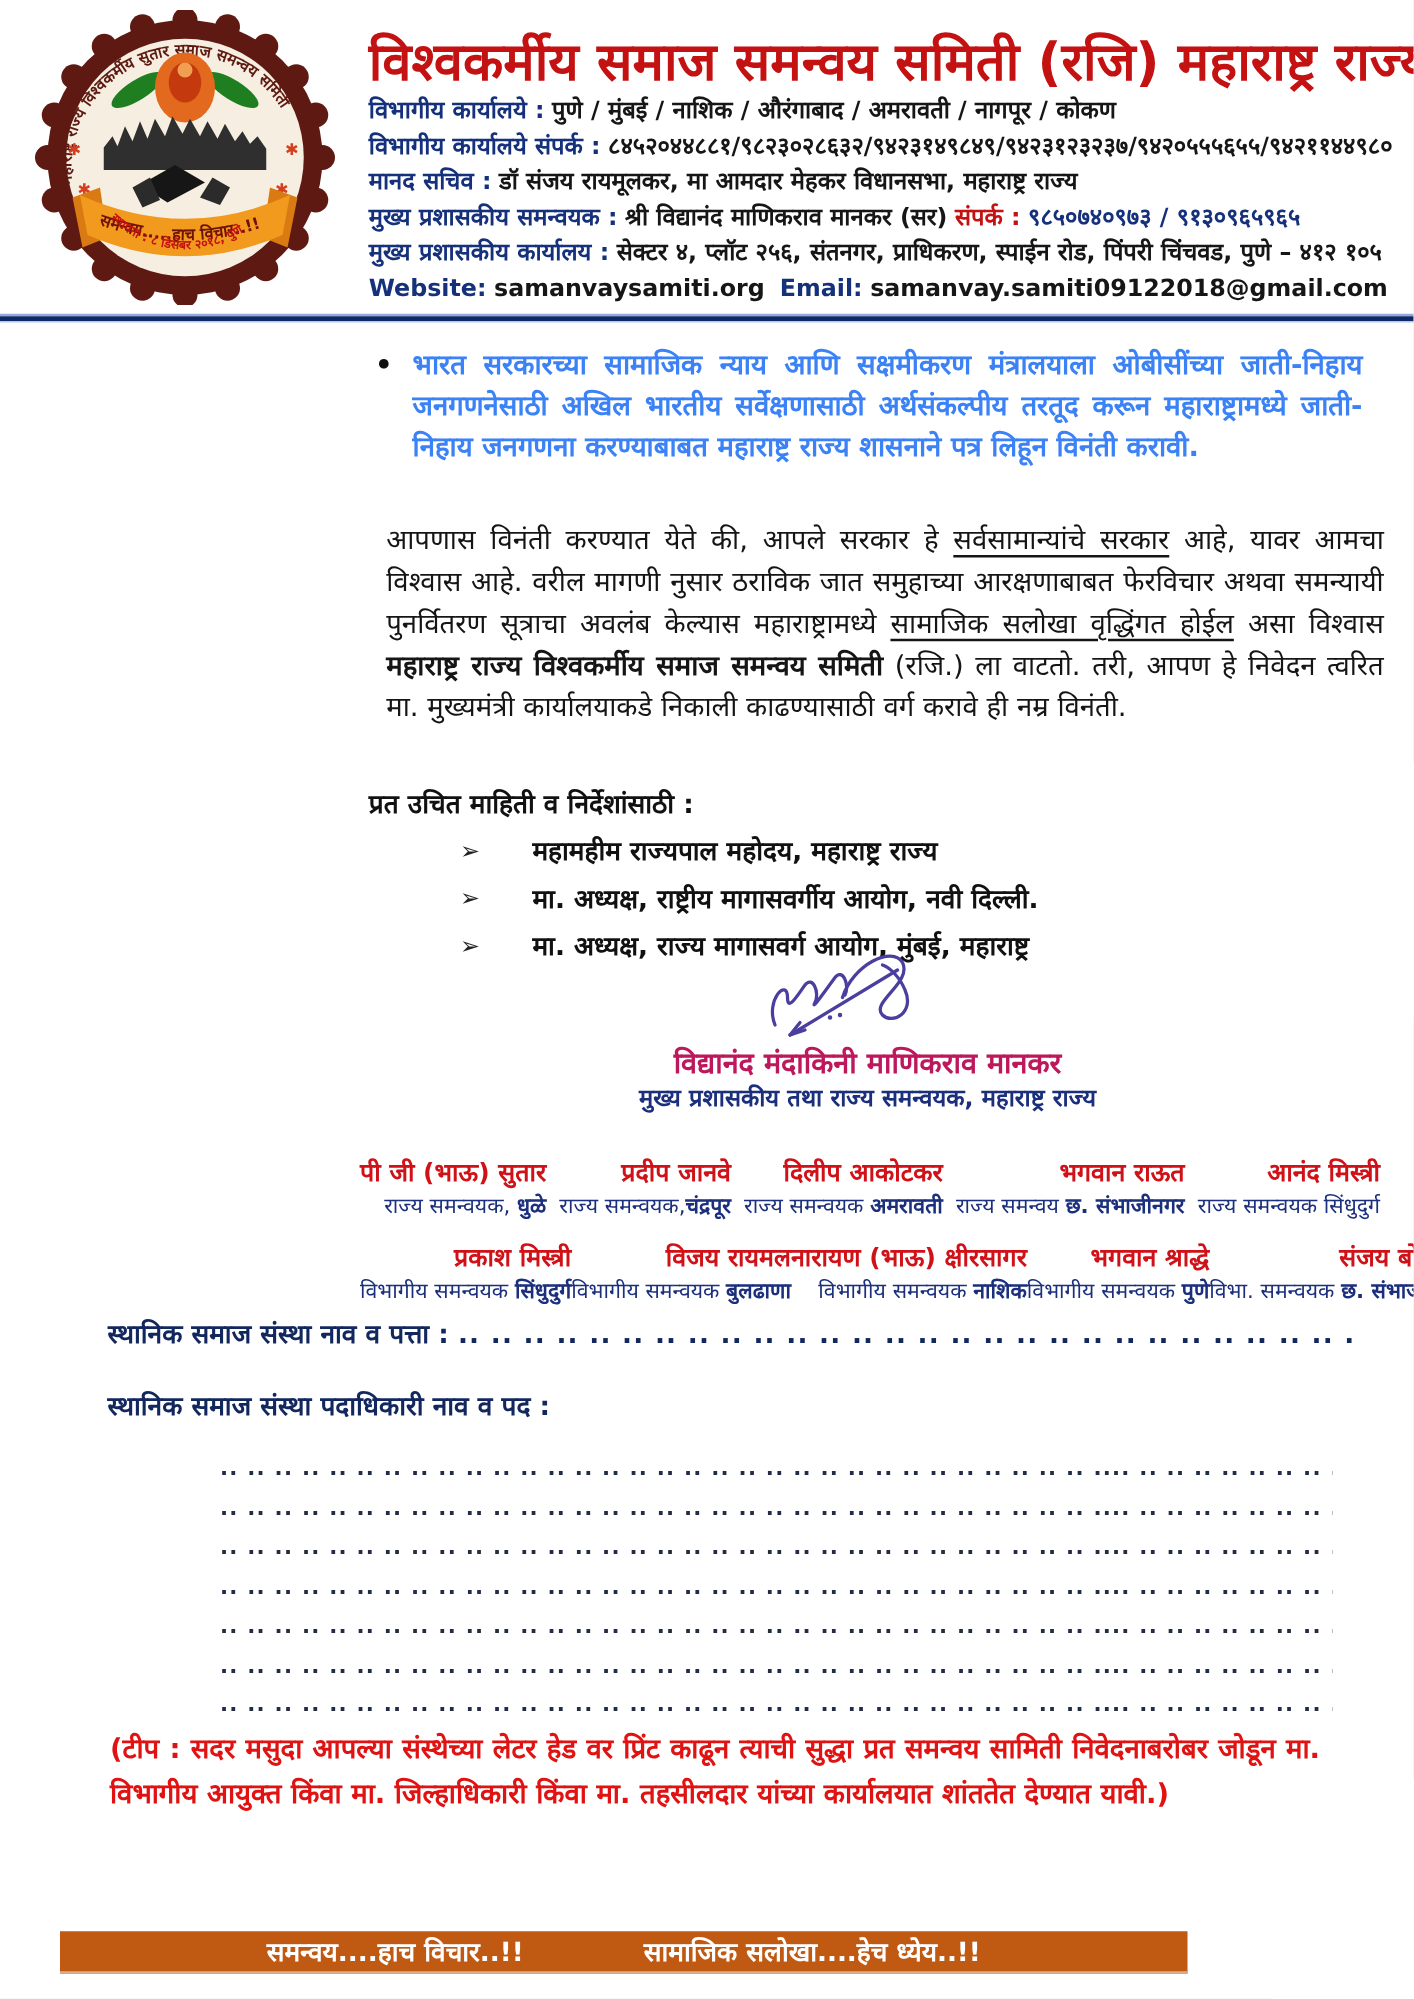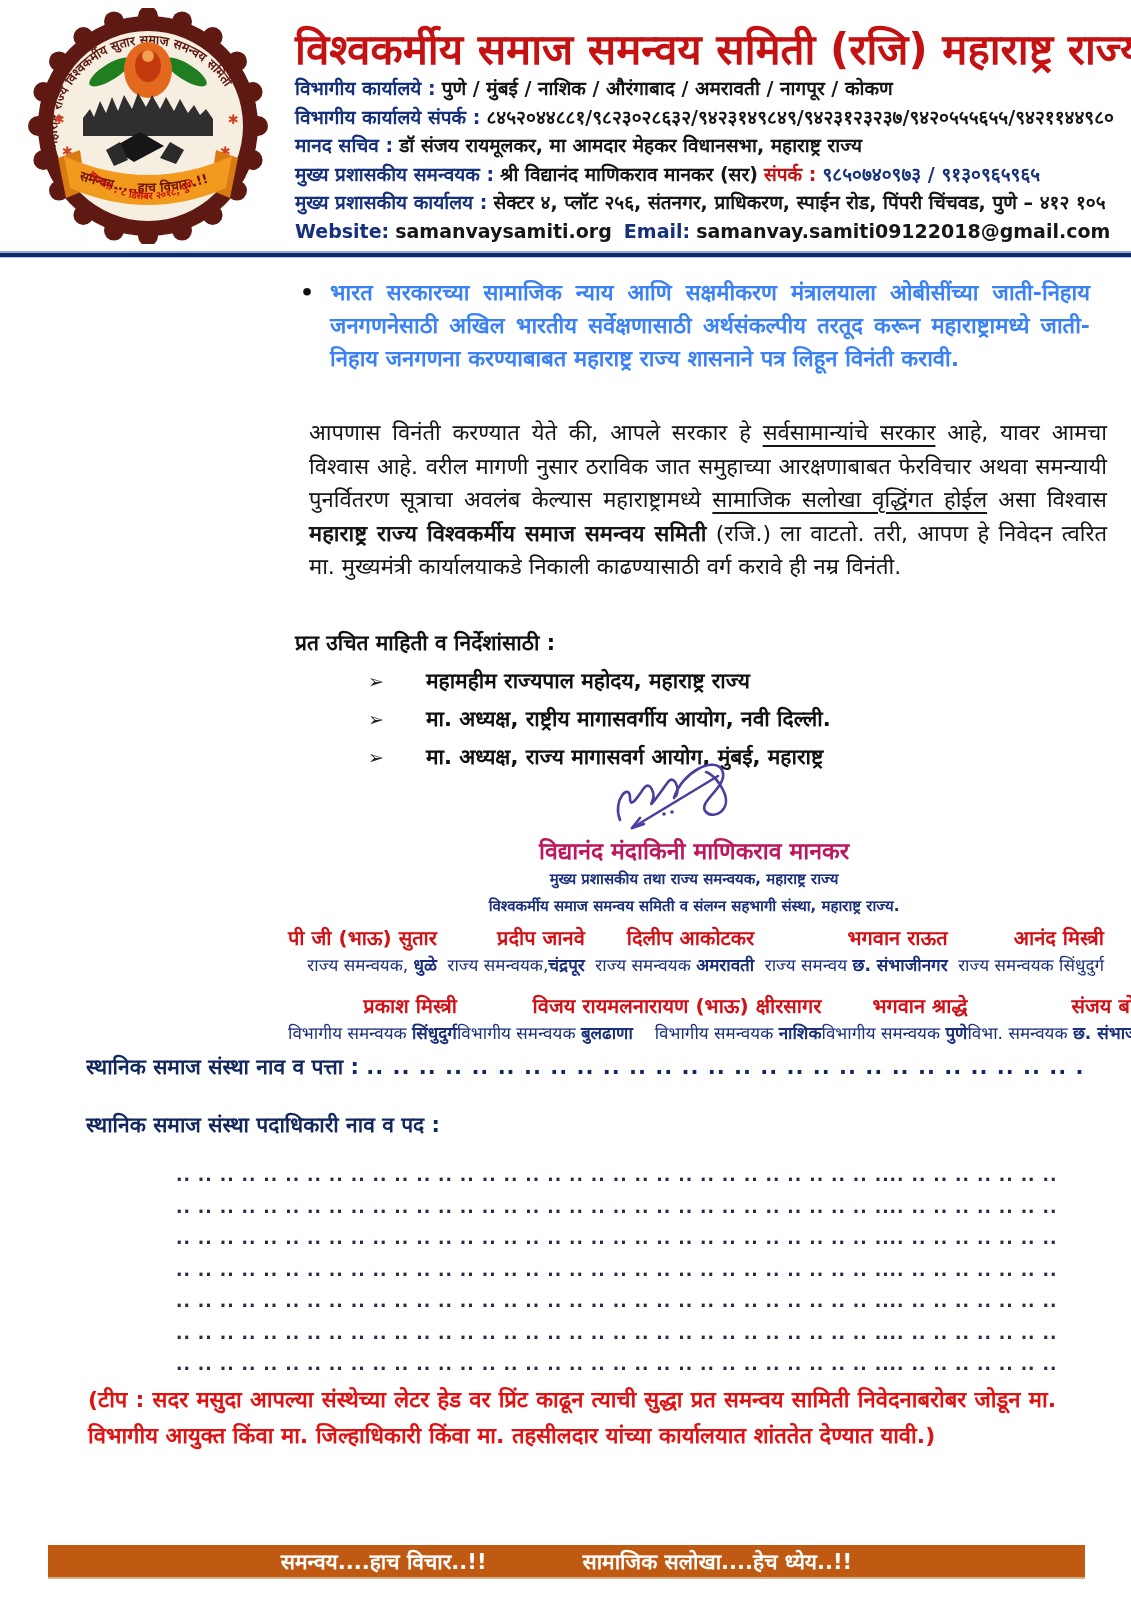--- a/index.html
+++ b/index.html
@@ -31,39 +31,39 @@
   .bseg { font-weight:800; }
 
   .copy-head { position:absolute; left:295px; top:628px; font-size:21px; font-weight:800; color:#111; }
   .copy-list { position:absolute; left:368px; top:662px; }
   .copy-item { display:flex; gap:42px; font-size:21px; font-weight:800; color:#111; line-height:38px; }
   .copy-arrow { font-size:19px; color:#222; }
 
   .sign-svg { position:absolute; left:606px; top:754px; }
   .sign-block { position:absolute; left:295px; top:836px; width:798px; text-align:center; }
   .sign-name { color:#be185d; font-size:23px; font-weight:800; line-height:30px; }
-  .sign-role { color:#1b2f7d; font-size:15px; font-weight:600; line-height:27px; }
+  .sign-role { color:#1b2f7d; font-size:19px; font-weight:600; line-height:27px; }
 
   .coord-row { position:absolute; left:288px; width:816px; display:flex; justify-content:space-between; }
   .coord-row1 { top:924px; }
   .coord-row2 { top:992px; }
   .coord { text-align:right; }
   .coord .cname { color:#d01218; font-size:20px; font-weight:800; line-height:28px; white-space:nowrap; }
   .coord .crole { color:#1b2f7d; font-size:17px; font-weight:500; line-height:26px; white-space:nowrap; }
   .coord .crole b { font-weight:800; }
 
   .form-line1 { position:absolute; left:86px; top:1052px; width:1000px; font-size:21px; font-weight:800; color:#12275e; white-space:nowrap; overflow:hidden; }
   .form-line2 { position:absolute; left:86px; top:1110px; font-size:21px; font-weight:800; color:#12275e; white-space:nowrap; }
   .dots { letter-spacing:1px; }
   .blank-lines { position:absolute; left:176px; top:1160px; width:890px; }
   .blank-line { font-size:17px; font-weight:700; color:#232c47; line-height:31.5px; white-space:nowrap; overflow:hidden; letter-spacing:1px; }
 
   .note { position:absolute; left:88px; top:1382px; width:968px; color:#e01212; font-size:22px; font-weight:800; line-height:36px; text-align:justify; }
 
-  .footer-bar { position:absolute; left:48px; top:1545px; width:1037px; height:34px; background:#c05a13; display:flex; align-items:center; justify-content:center; gap:96px; border-bottom:2px solid #d8b18c; }
+  .footer-bar { position:absolute; left:48px; top:1545px; width:902px; height:34px; background:#c05a13; display:flex; align-items:center; justify-content:center; gap:96px; border-bottom:2px solid #d8b18c; }
   .footer-bar span { color:#ffffff; font-size:21px; font-weight:800; white-space:nowrap; }
 </style>
 </head>
 <body>
 
 <div class="page">
 
   <div class="logo-wrap">
     <svg width="244" height="236" viewBox="0 0 240 236">
       <g fill="#5e1a12">
@@ -211,21 +211,20 @@
     </g>
     <g fill="#4a3f9e">
       <circle cx="58" cy="60" r="1.8"></circle>
         <circle cx="66" cy="58" r="1.8"></circle>
     </g>
   </svg>
 
   <div class="sign-block">
     <div class="sign-name">विद्यानंद मंदाकिनी माणिकराव मानकर</div>
     <div class="sign-role">मुख्य प्रशासकीय तथा राज्य समन्वयक, महाराष्ट्र राज्य</div>
-    <div class="sign-role">विश्वकर्मीय समाज समन्वय समिती व संलग्न सहभागी संस्था, महाराष्ट्र राज्य.</div>
   </div>
 
   <div class="coord-row coord-row1">
     <div class="coord">
       <div class="cname">पी जी (भाऊ) सुतार</div>
       <div class="crole"><span>राज्य समन्वयक,</span> <b>धुळे</b></div>
     </div>
     <div class="coord">
       <div class="cname">प्रदीप जानवे</div>
       <div class="crole"><span>राज्य समन्वयक,</span><b>चंद्रपूर</b></div>

